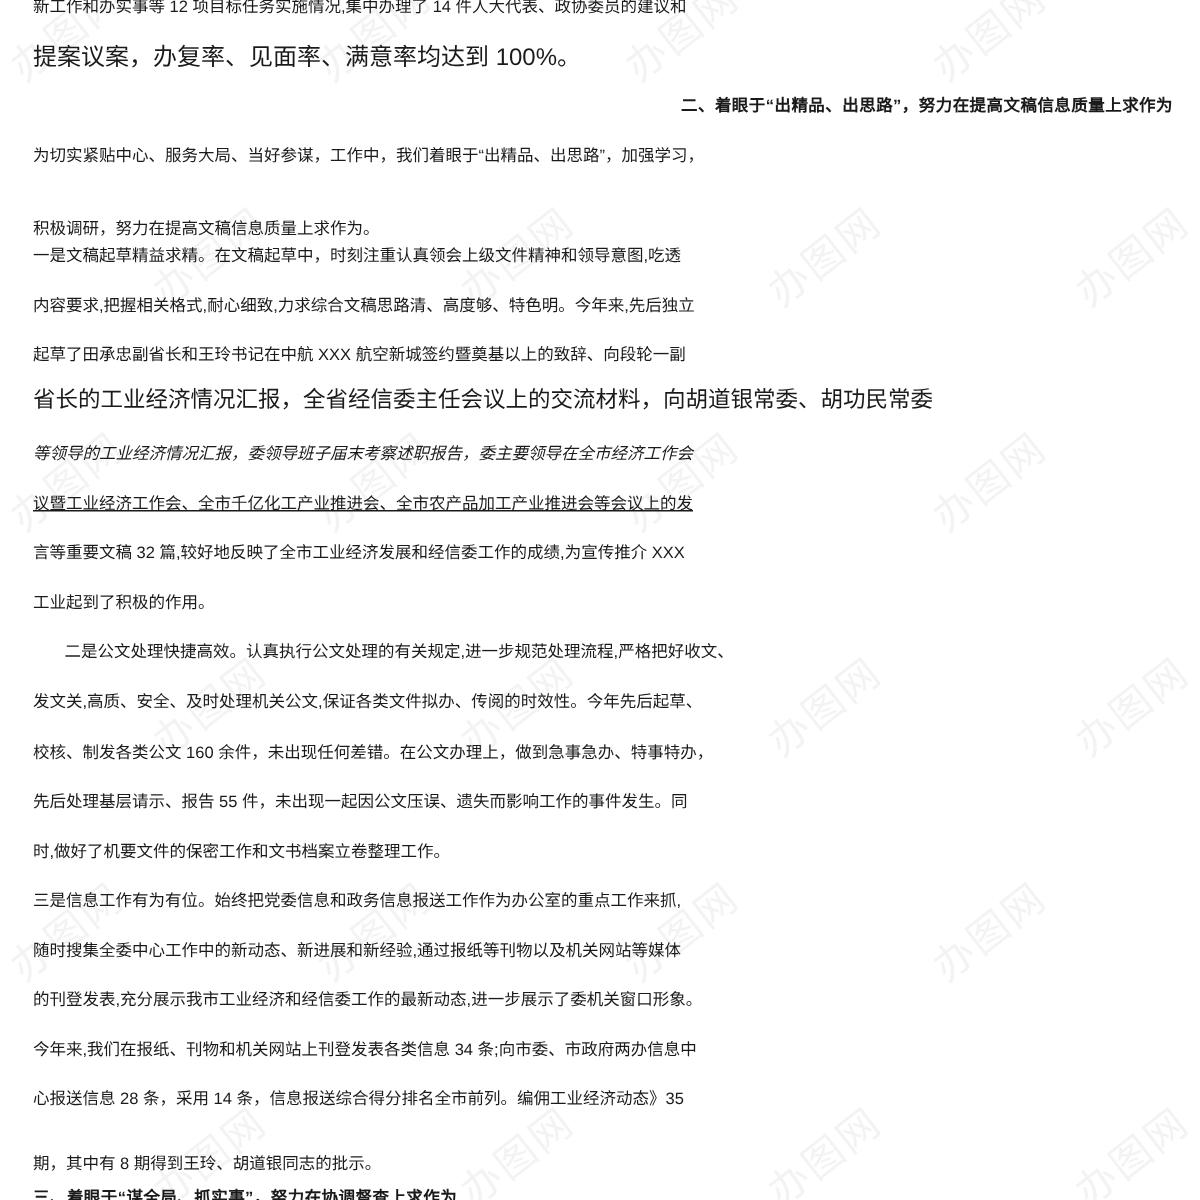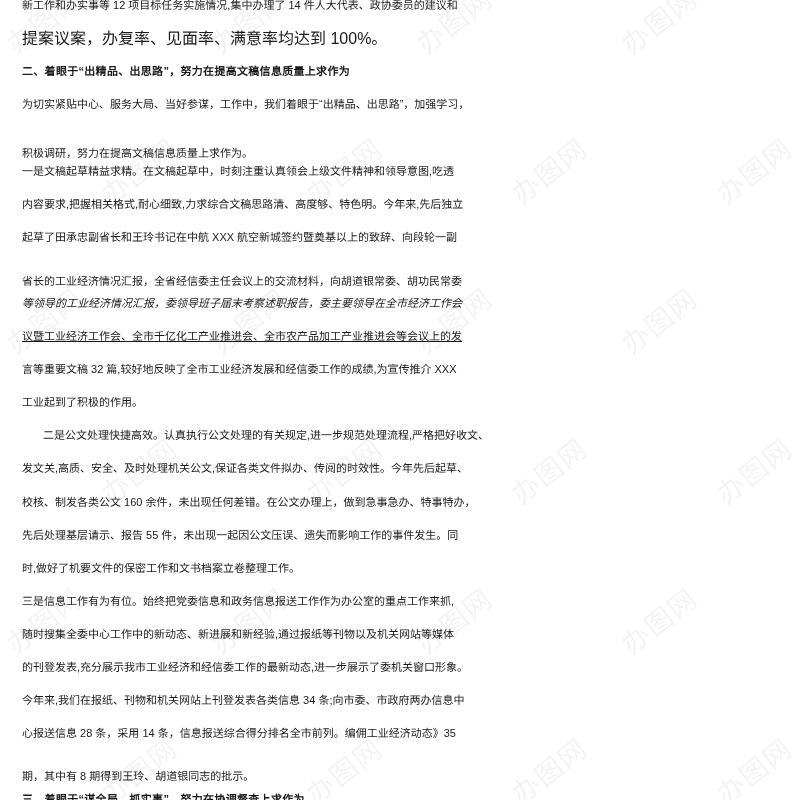--- a/index.html
+++ b/index.html
@@ -96,27 +96,27 @@
       <span class="wm" style="left: 615px; top: 600px;">办图网</span>
       <span class="wm" style="left: 95px; top: 750px;">办图网</span>
       <span class="wm" style="left: 300px; top: 750px;">办图网</span>
       <span class="wm" style="left: 505px; top: 750px;">办图网</span>
       <span class="wm" style="left: 710px; top: 750px;">办图网</span>
     </div>
 
   <div id="doc-body">
       <div class="line body clipped-top" style="top: -11px; font-size: 11px;">新工作和办实事等 12 项目标任务实施情况,集中办理了 14 件人大代表、政协委员的建议和</div>
       <div class="line body" style="top: 22.1px; font-size: 16px;">提案议案，办复率、见面率、满意率均达到 100%。</div>
-      <div class="line heading" style="top: 55.2px; font-size: 11px;">二、着眼于“出精品、出思路”，努力在提高文稿信息质量上求作为</div>
+      <div class="line heading" style="top: 55.2px; font-size: 11px; text-align: right;">二、着眼于“出精品、出思路”，努力在提高文稿信息质量上求作为</div>
       <div class="line body" style="top: 88.3px; font-size: 11px;">为切实紧贴中心、服务大局、当好参谋，工作中，我们着眼于“出精品、出思路”，加强学习，</div>
       <div class="line body" style="top: 137px; font-size: 11px;">积极调研，努力在提高文稿信息质量上求作为。</div>
       <div class="line body" style="top: 154.5px; font-size: 11px;">一是文稿起草精益求精。在文稿起草中，时刻注重认真领会上级文件精神和领导意图,吃透</div>
       <div class="line body" style="top: 187.6px; font-size: 11px;">内容要求,把握相关格式,耐心细致,力求综合文稿思路清、高度够、特色明。今年来,先后独立</div>
       <div class="line body" style="top: 220.7px; font-size: 11px;">起草了田承忠副省长和王玲书记在中航 XXX 航空新城签约暨奠基以上的致辞、向段轮一副</div>
-      <div class="line body" style="top: 265px; font-size: 11px;">省长的工业经济情况汇报，全省经信委主任会议上的交流材料，向胡道银常委、胡功民常委</div>
+      <div class="line body" style="top: 250px; font-size: 15px;">省长的工业经济情况汇报，全省经信委主任会议上的交流材料，向胡道银常委、胡功民常委</div>
       <div class="line body" style="top: 286.9px; font-size: 11px; font-style: italic;">等领导的工业经济情况汇报，委领导班子届末考察述职报告，委主要领导在全市经济工作会</div>
       <div class="line body" style="top: 320px; font-size: 11px; text-decoration: underline;">议暨工业经济工作会、全市千亿化工产业推进会、全市农产品加工产业推进会等会议上的发</div>
       <div class="line body" style="top: 353.1px; font-size: 11px;">言等重要文稿 32 篇,较好地反映了全市工业经济发展和经信委工作的成绩,为宣传推介 XXX</div>
       <div class="line body" style="top: 386.2px; font-size: 11px;">工业起到了积极的作用。</div>
       <div class="line body" style="top: 419.3px; font-size: 11px; margin-left: 21px;">二是公文处理快捷高效。认真执行公文处理的有关规定,进一步规范处理流程,严格把好收文、</div>
       <div class="line body" style="top: 452.4px; font-size: 11px;">发文关,高质、安全、及时处理机关公文,保证各类文件拟办、传阅的时效性。今年先后起草、</div>
       <div class="line body" style="top: 485.5px; font-size: 11px;">校核、制发各类公文 160 余件，未出现任何差错。在公文办理上，做到急事急办、特事特办，</div>
       <div class="line body" style="top: 518.6px; font-size: 11px;">先后处理基层请示、报告 55 件，未出现一起因公文压误、遗失而影响工作的事件发生。同</div>
       <div class="line body" style="top: 551.7px; font-size: 11px;">时,做好了机要文件的保密工作和文书档案立卷整理工作。</div>
       <div class="line body" style="top: 584.8px; font-size: 11px;">三是信息工作有为有位。始终把党委信息和政务信息报送工作作为办公室的重点工作来抓,</div>

